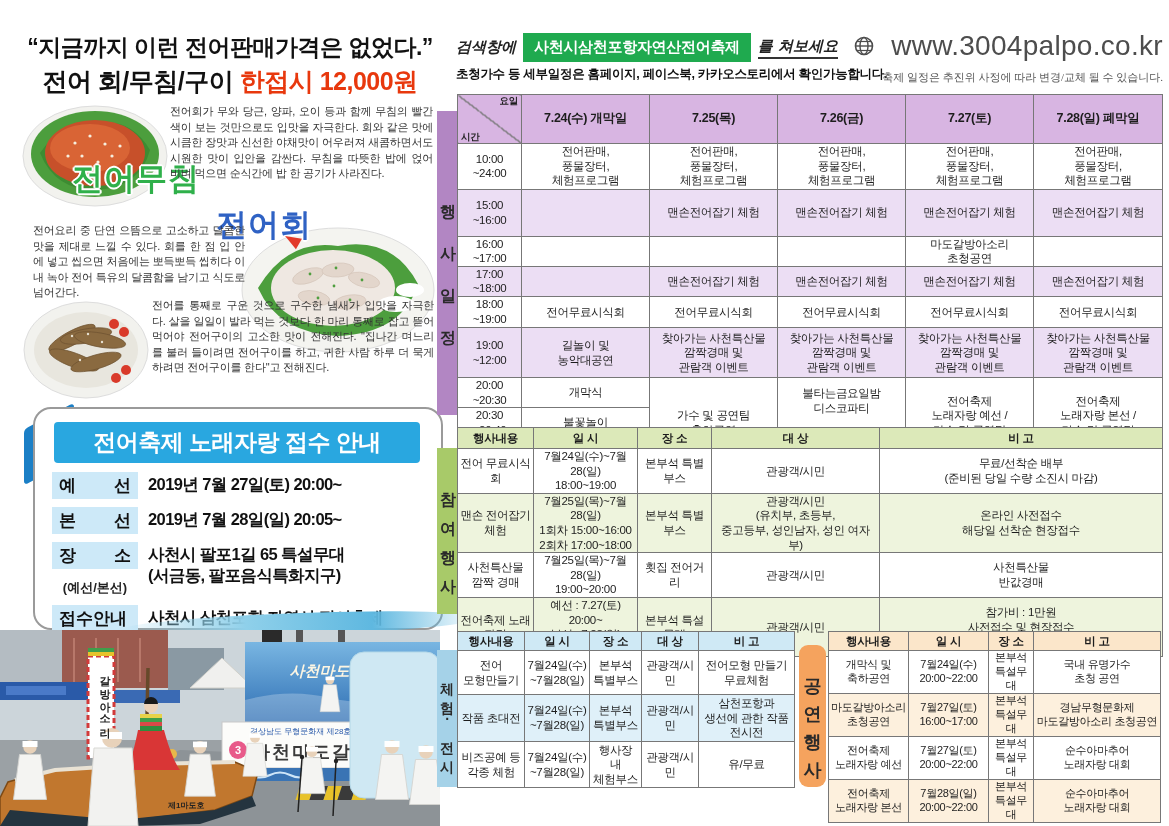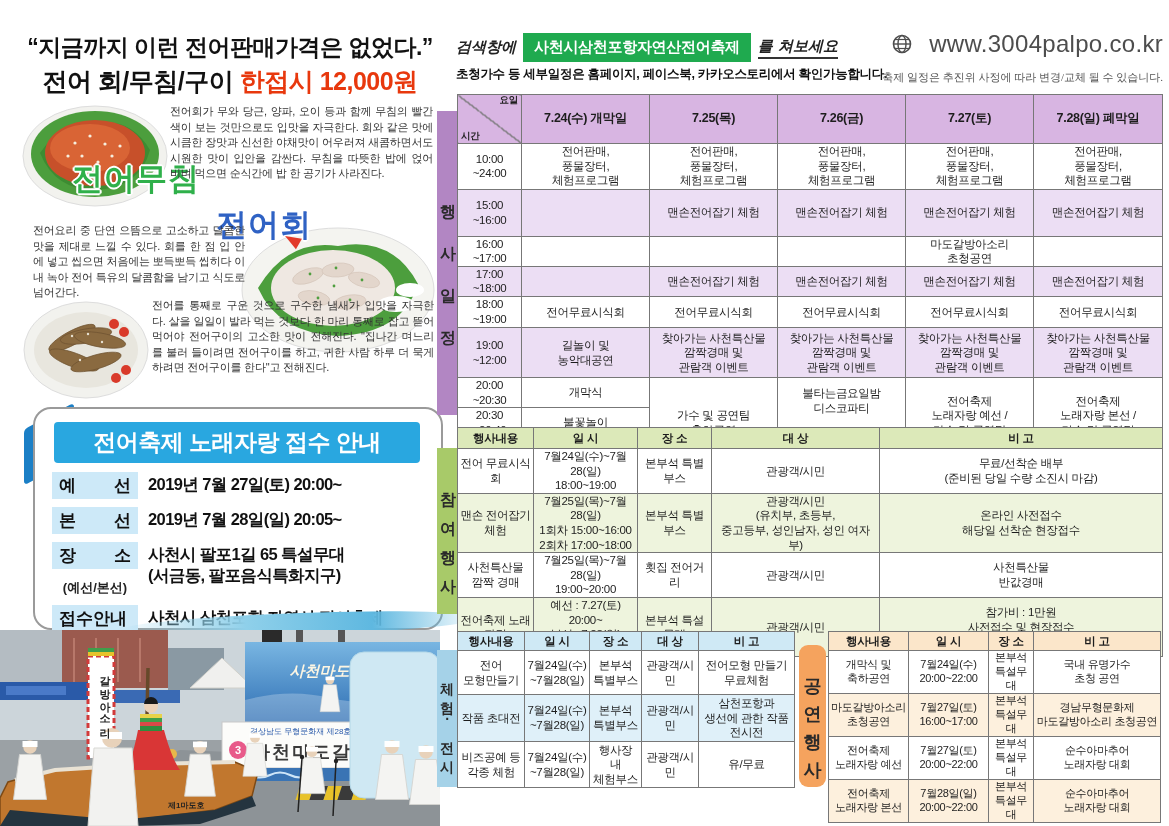--- a/index.html
+++ b/index.html
@@ -32,34 +32,34 @@
     text-align:justify;text-align-last:justify;flex:none;}
   .notice-sub{font-size:13px;font-weight:700;color:#222;margin-top:10px;text-align:center;width:86px;}
   .notice-val{font-size:16.5px;font-weight:700;color:#111;white-space:pre-line;line-height:1.3;letter-spacing:-0.6px;padding-top:2px;}
 
   
   .search-line{left:456px;top:33px;display:flex;align-items:center;gap:7px;}
   .script{font-family:"DejaVu Serif","Liberation Serif",serif;font-style:italic;font-weight:700;font-size:15px;color:#222;}
   .script.u{border-bottom:2px solid #333;padding-bottom:1px;}
   .search-box{background:#1faa4f;color:#fff;font-weight:700;font-size:15px;padding:5px 11px;letter-spacing:-0.3px;}
   .search-note{left:456px;top:66px;font-size:12.5px;font-weight:700;color:#111;letter-spacing:-0.3px;}
-  .site{right:6px;top:30px;display:flex;align-items:center;gap:17px;color:#4d4d4d;font-size:24px;letter-spacing:0.3px;}
+  .site{right:6px;top:30px;display:flex;align-items:center;gap:17px;color:#4d4d4d;font-size:28px;letter-spacing:0.3px;}
   .site-note{right:6px;top:70px;font-size:11px;color:#555;font-family:Liberation Serif, serif;}
 
   
   .tbl{border-collapse:collapse;table-layout:fixed;background:#fff;}
   .tbl td{border:1px solid #777;font-size:11.5px;text-align:center;vertical-align:middle;
     white-space:pre-line;line-height:1.27;padding:0 2px;color:#1d1d1d;letter-spacing:-0.3px;overflow:hidden;}
   .hrow td{font-weight:600;}
 
   .t-main{width:705px;}
   .t-main .hrow td{background:#d8b5e2;font-size:12.5px;}
   .t-main tr.shade td{background:#ecdef4;}
   .t-main td.corner{position:relative;background:#d8b5e2 linear-gradient(to top right,
-      transparent calc(50% - 0.7px),#777 calc(50% - 0.7px),#777 calc(50% + 0.7px),transparent calc(50% + 0.7px));font-family:Liberation Mono, monospace;}
+      transparent calc(50% - 0.7px),#777 calc(50% - 0.7px),#777 calc(50% + 0.7px),transparent calc(50% + 0.7px));}
   .ctop{position:absolute;top:0;right:3px;font-size:9.5px;font-weight:600;}
   .cbot{position:absolute;bottom:0;left:3px;font-size:9.5px;font-weight:600;}
 
   .t-part{width:705px;}
   .t-part .hrow td{background:#dce9b9;}
   .t-part tr.shade td{background:#eef4dd;}
 
   .t-exp{width:337px;}
   .t-exp .hrow td{background:#cfe9f5;}
   .t-exp tr.shade td{background:#dff0f9;}

